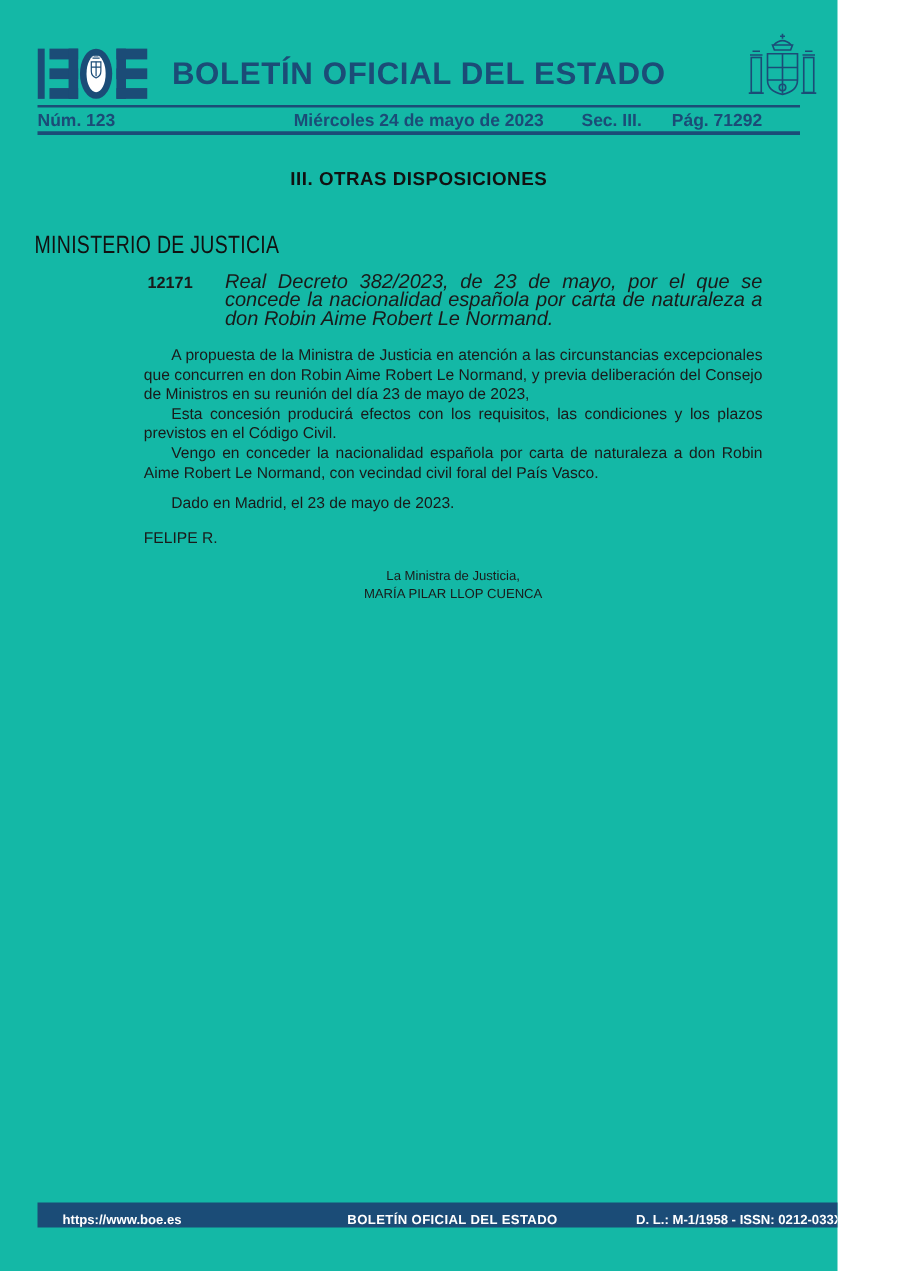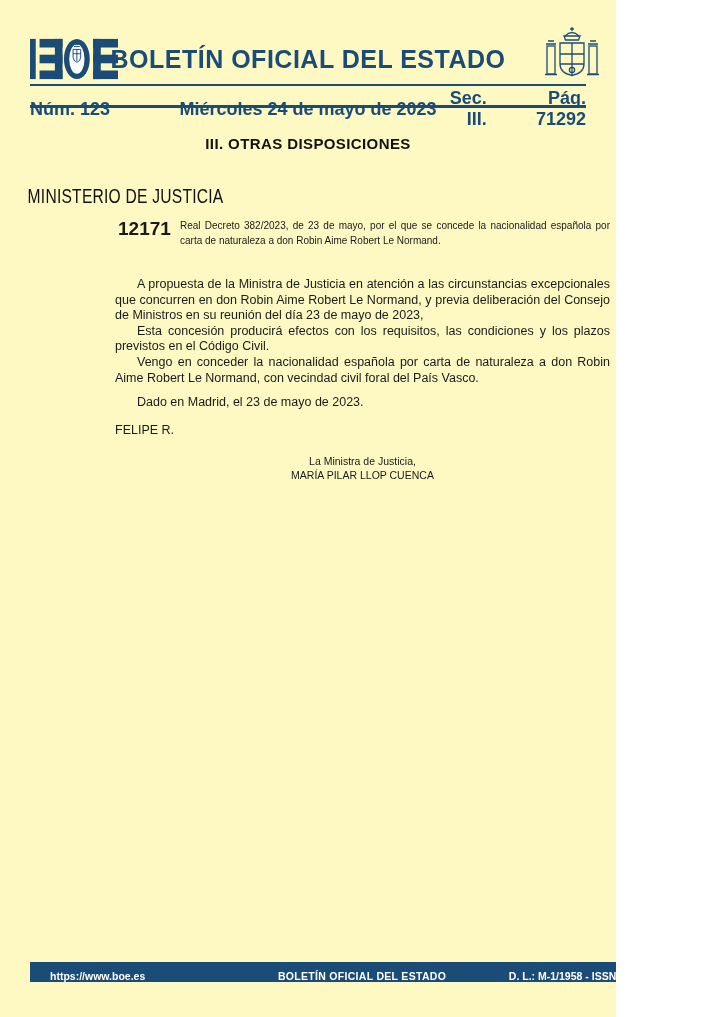--- a/index.html
+++ b/index.html
@@ -1,63 +1,63 @@
 <!DOCTYPE html>
 <html><head>
 <meta charset="utf-8">
 <style>
   html, body { margin: 0; padding: 0; background: #ffffff; }
   .page {
     position: relative;
-    width: 616px;
+    width: 670px;
     height: 1017px;
-    background: #fef9c3;
+    background: #14b8a6;
     font-family: "Liberation Sans", sans-serif;
     color: #1a1a1a;
     overflow: hidden;
   }
   
   .logo { position: absolute; left: 30px; top: 38px; }
   .masthead-title {
     position: absolute; left: 0; right: 0; top: 45px;
     text-align: center;
     color: #1b4c77;
     font-size: 25px;
     font-weight: bold;
     letter-spacing: 0.5px;
   }
   .arms { position: absolute; right: 16px; top: 26px; }
   .rule-1 { position: absolute; left: 30px; right: 30px; top: 84px; height: 2px; background: #1b4c77; }
   .rule-2 { position: absolute; left: 30px; right: 30px; top: 105px; height: 2.5px; background: #1b4c77; }
   .info-row {
     position: absolute; left: 30px; right: 30px; top: 88px;
     display: flex; align-items: center;
-    color: #1b4c77; font-size: 18px; font-weight: bold;
+    color: #1b4c77; font-size: 14px; font-weight: bold;
   }
   .info-left  { flex: 1; text-align: left; }
   .info-center{ flex: 0 0 auto; text-align: center; }
   .info-right { flex: 1; text-align: right; display: flex; justify-content: center; gap: 24px; }
   
   .section-heading {
     position: absolute; left: 0; right: 0; top: 135px;
     text-align: center; font-size: 15px; font-weight: bold; letter-spacing: 0.4px;
     color: #111111;
   }
   .ministry-wrap { position: absolute; left: 0; right: 0; top: 174px; text-align: left; margin-top: 11px; }
   .ministry {
     display: inline-block;
     font-size: 20px; font-weight: 400; letter-spacing: 0.3px;
     transform: scaleX(0.78); transform-origin: center;
     white-space: nowrap; color: #111111;
   }
   
   .item-row { position: absolute; left: 118px; top: 218px; width: 492px; display: flex; }
-  .item-number { width: 62px; flex: 0 0 62px; font-size: 19px; font-weight: bold; }
+  .item-number { width: 62px; flex: 0 0 62px; font-size: 13px; font-weight: bold; }
   .item-summary {
-    flex: 1; font-size: 10px; 
+    flex: 1; font-size: 16px; font-style: italic;
     line-height: 15px; text-align: justify; margin: 0;
   }
   
   .doc-body { position: absolute; left: 115px; top: 277px; width: 495px; font-size: 12.5px; line-height: 15.6px; }
   .doc-body p.para { margin: 0; text-indent: 22px; text-align: justify; }
   .dateline { margin: 9px 0 0 0; text-indent: 22px; }
   .signature { margin: 12px 0 0 0; padding-right: 10px; }
   .countersign { margin-top: 17px; text-align: center; font-size: 10.5px; line-height: 13.5px; }
   .countersign div { margin: 0; }
   

